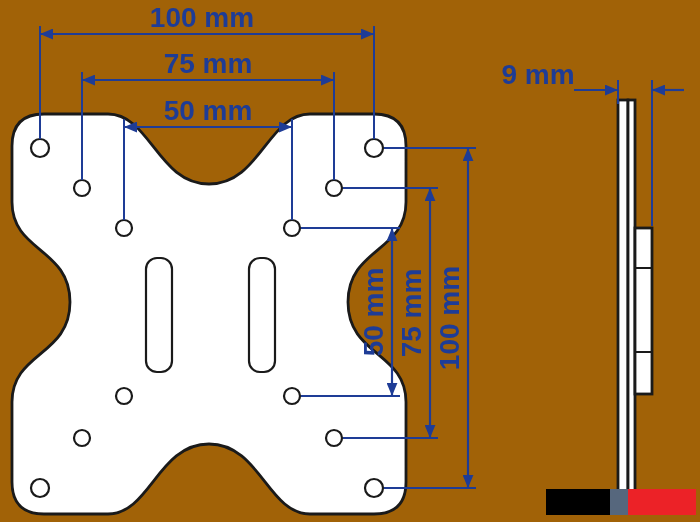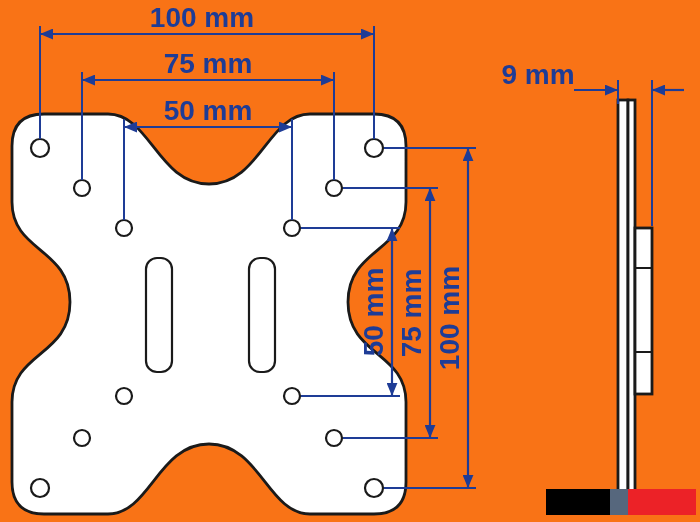--- a/index.html
+++ b/index.html
@@ -1,19 +1,19 @@
 <!DOCTYPE html>
 <html><head>
 <meta charset="utf-8">
 <title>Technical Drawing</title>
 <style>
   html, body { margin: 0; padding: 0; background: #ffffff; }
   .page {
     width: 700px; height: 522px; position: relative;
-    background: #f97316; overflow: hidden;
+    background: #a16207; overflow: hidden;
     font-family: "Liberation Sans", "DejaVu Sans", sans-serif;
   }
   svg { display: block; }
   .dim-label {
     font-family: "Liberation Sans", "DejaVu Sans", sans-serif;
     font-size: 28px; font-weight: 600; fill: #1e3c96;
   }
   .dim-line  { stroke: #1e3c96; stroke-width: 2.2; fill: none; }
   .ext-line  { stroke: #1e3c96; stroke-width: 2;   fill: none; }
   .outline      { stroke: #1a1a1a; stroke-width: 2.8; fill: #ffffff; }

